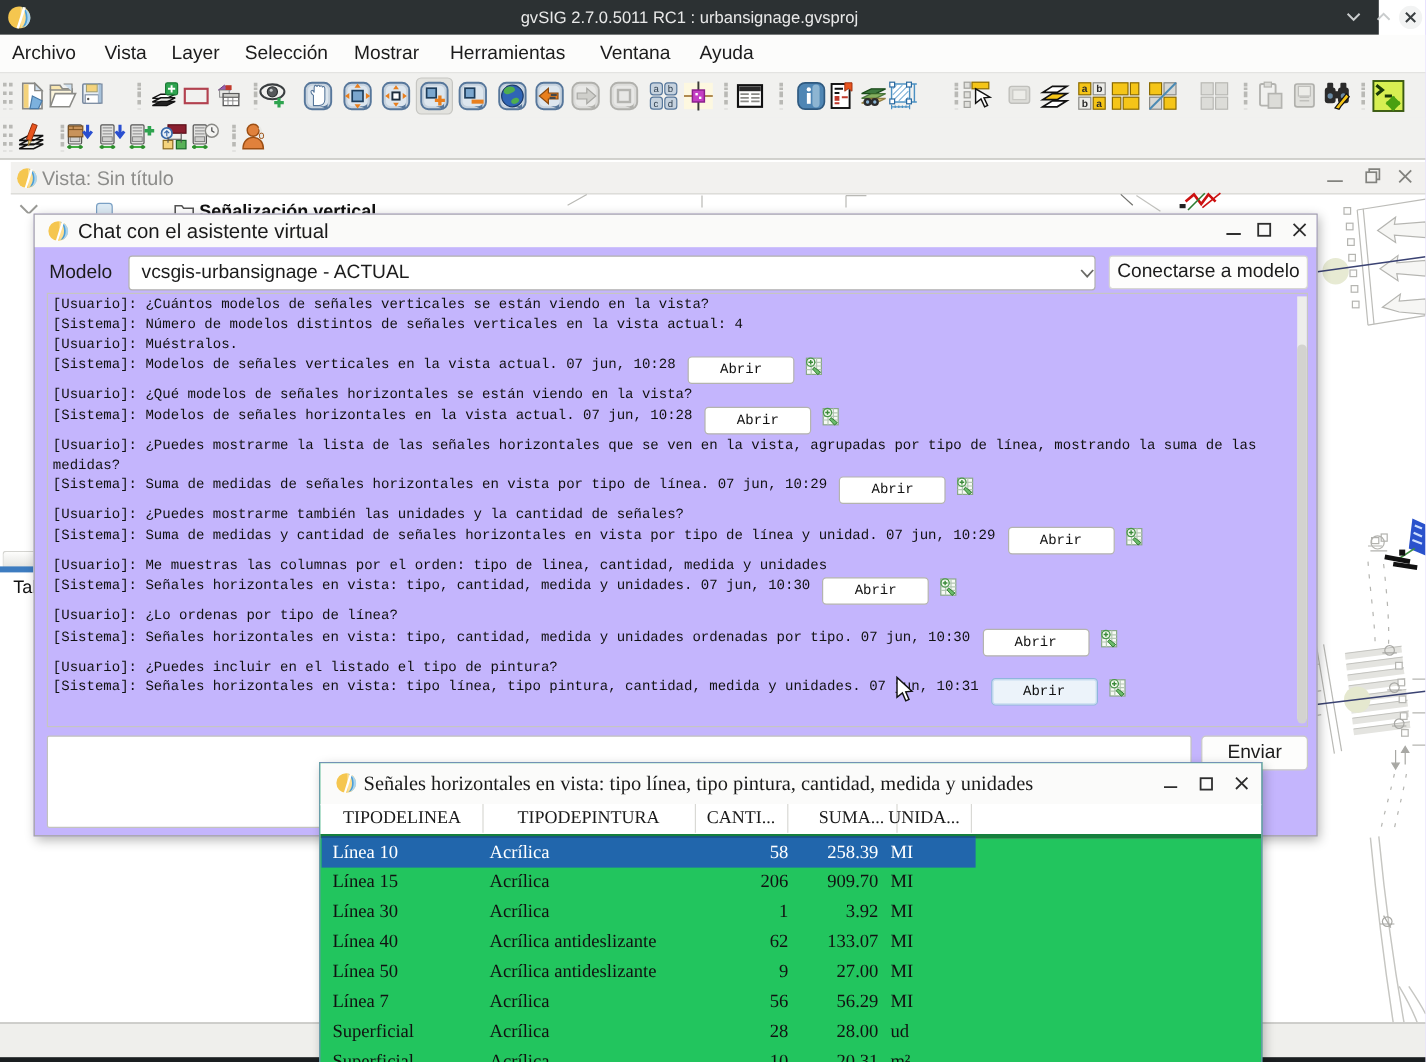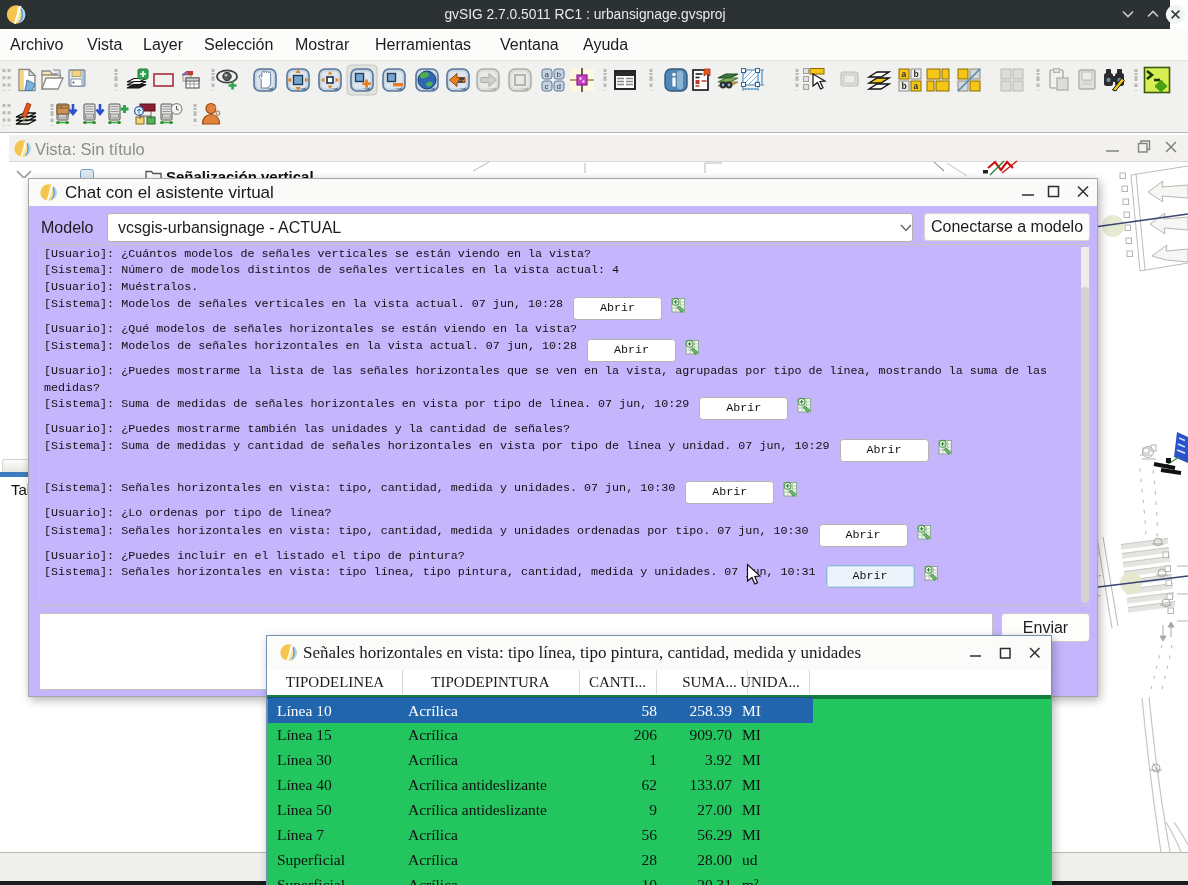--- a/index.html
+++ b/index.html
@@ -1,19 +1,19 @@
 <!DOCTYPE html>
 <html><head>
 <meta charset="utf-8">
 <style>
   html,body{margin:0;padding:0;}
   body{width:1188px;height:885px;overflow:hidden;font-family:"Liberation Sans",sans-serif;position:relative;background:#fff;}
   .abs{position:absolute;}
   
-  #titlebar{left:0;top:0;width:1149px;height:29px;background:#2c3133;padding-left:21px;}
+  #titlebar{left:0;top:0;width:1149px;height:29px;background:#2c3133;}
   #titletext{left:0;top:0;width:100%;text-align:center;line-height:29px;font-size:13.8px;color:#e9e9e9;}
   #menubar{left:0;top:29px;width:1188px;height:31px;background:#fcfcfb;}
   .mi{position:absolute;top:0;height:31px;line-height:31px;font-size:16px;color:#1c1c1c;}
   #toolbar1{left:0;top:60px;width:1188px;height:38px;background:#f1f1ef;border-top:1px solid #e3e3e1;}
   #toolbar2{left:0;top:98px;width:1188px;height:34px;background:#f1f1ef;border-bottom:1px solid #b9b9b5;}
   
   #vista-title{left:9px;top:135px;width:1179px;height:27px;background:#f2f1ef;border-bottom:1px solid #d8d8d4;box-sizing:border-box;}
   #vista-title .t{position:absolute;left:26px;top:0;line-height:28px;font-size:16.5px;color:#8c8c8a;}
   #vista-content{left:0;top:162px;width:1188px;height:690px;background:#ffffff;}
   #statusbar{left:0;top:852px;width:1188px;height:29px;background:#efefec;border-top:1px solid #b7b7b3;}
@@ -609,20 +609,21 @@
           </svg></span></div>
     <div class="cl" style="top:120.1px;">[Usuario]: ¿Puedes mostrarme la lista de las señales horizontales que se ven en la vista, agrupadas por tipo de línea, mostrando la suma de las</div>
     <div class="cl" style="top:136.8px">medidas?</div>
     <div class="crow" style="top:152.3px">[Sistema]: Suma de medidas de señales horizontales en vista por tipo de línea. 07 jun, 10:29<span class="abrir">Abrir</span><span class="ticon"><svg width="15" height="16" viewBox="0 0 15 16">
             <use href="#tblico"></use>
           </svg></span></div>
     <div class="cl" style="top:178.0px">[Usuario]: ¿Puedes mostrarme también las unidades y la cantidad de señales?</div>
     <div class="crow" style="top:193.5px">[Sistema]: Suma de medidas y cantidad de señales horizontales en vista por tipo de línea y unidad. 07 jun, 10:29<span class="abrir">Abrir</span><span class="ticon"><svg width="15" height="16" viewBox="0 0 15 16">
             <use href="#tblico"></use>
           </svg></span></div>
+    <div class="cl" style="top:219.8px">[Usuario]: Me muestras las columnas por el orden: tipo de linea, cantidad, medida y unidades</div>
     <div class="crow" style="top:236.1px">[Sistema]: Señales horizontales en vista: tipo, cantidad, medida y unidades. 07 jun, 10:30<span class="abrir">Abrir</span><span class="ticon"><svg width="15" height="16" viewBox="0 0 15 16">
             <use href="#tblico"></use>
           </svg></span></div>
     <div class="cl" style="top:262.3px">[Usuario]: ¿Lo ordenas por tipo de línea?</div>
     <div class="crow" style="top:278.5px">[Sistema]: Señales horizontales en vista: tipo, cantidad, medida y unidades ordenadas por tipo. 07 jun, 10:30<span class="abrir">Abrir</span><span class="ticon"><svg width="15" height="16" viewBox="0 0 15 16">
             <use href="#tblico"></use>
           </svg></span></div>
     <div class="cl" style="top:304.7px">[Usuario]: ¿Puedes incluir en el listado el tipo de pintura?</div>
     <div class="crow" style="top:319.9px">[Sistema]: Señales horizontales en vista: tipo línea, tipo pintura, cantidad, medida y unidades. 07 jun, 10:31<span class="abrir hl">Abrir</span><span class="ticon"><svg width="15" height="16" viewBox="0 0 15 16">
             <use href="#tblico"></use>

